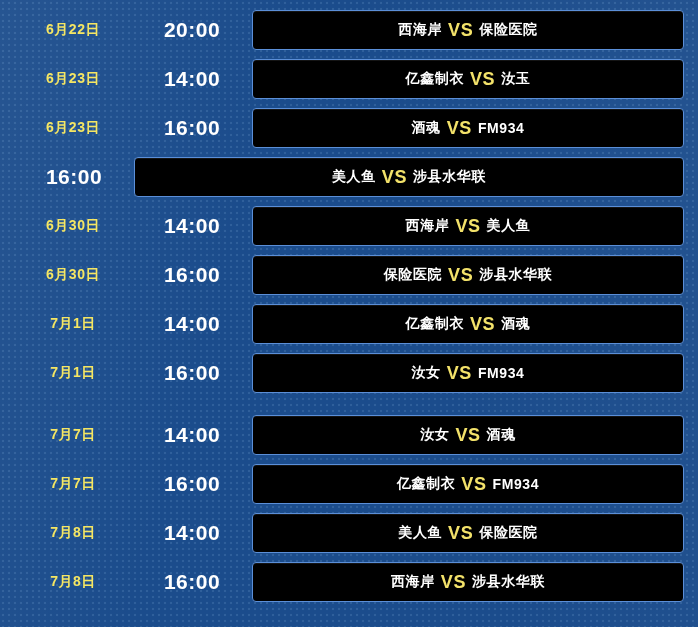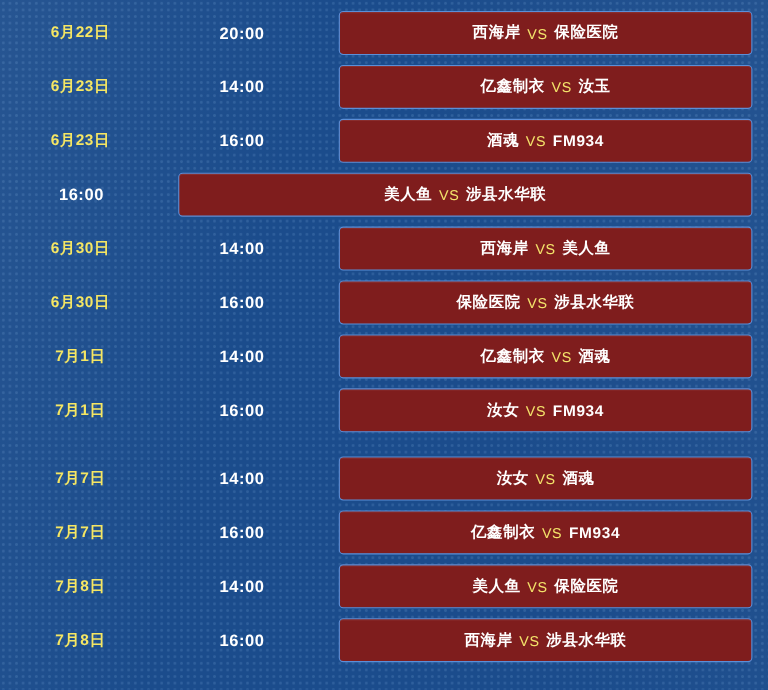--- a/index.html
+++ b/index.html
@@ -46,21 +46,20 @@
   }
   .rows {
     position: relative;
     z-index: 2;
   }
   .row {
     display: flex;
     align-items: center;
     height: 40px;
     margin-bottom: 9px;
-    gap: 28px;
   }
   .row.gap {
     margin-bottom: 22px;
   }
   .cell {
     height: 40px;
     display: flex;
     align-items: center;
     justify-content: center;
     box-sizing: border-box;
@@ -68,40 +67,40 @@
   .date {
     width: 118px;
     color: #f5e663;
     font-size: 14px;
     font-weight: bold;
     letter-spacing: 0.5px;
   }
   .time {
     width: 120px;
     color: #ffffff;
-    font-size: 15px;
+    font-size: 21px;
     font-weight: bold;
     letter-spacing: 0.5px;
   }
   .match {
     flex: 1;
-    background: #7f1d1d;
+    background: #000000;
     border: 1px solid #5b8fd8;
     border-radius: 4px;
     color: #ffffff;
     font-size: 14px;
     font-weight: bold;
     letter-spacing: 0.6px;
     box-shadow: inset 0 1px 0 rgba(255,255,255,0.08);
   }
   .vs {
     color: #f3e26a;
-    font-weight: normal;
+    font-weight: bold;
     margin: 0 6px;
-    font-size: 13px;
+    font-size: 18px;
   }
   .team {
     white-space: nowrap;
   }
 </style>
 </head>
 <body>
 
 <div class="schedule">
   <div class="rows">

